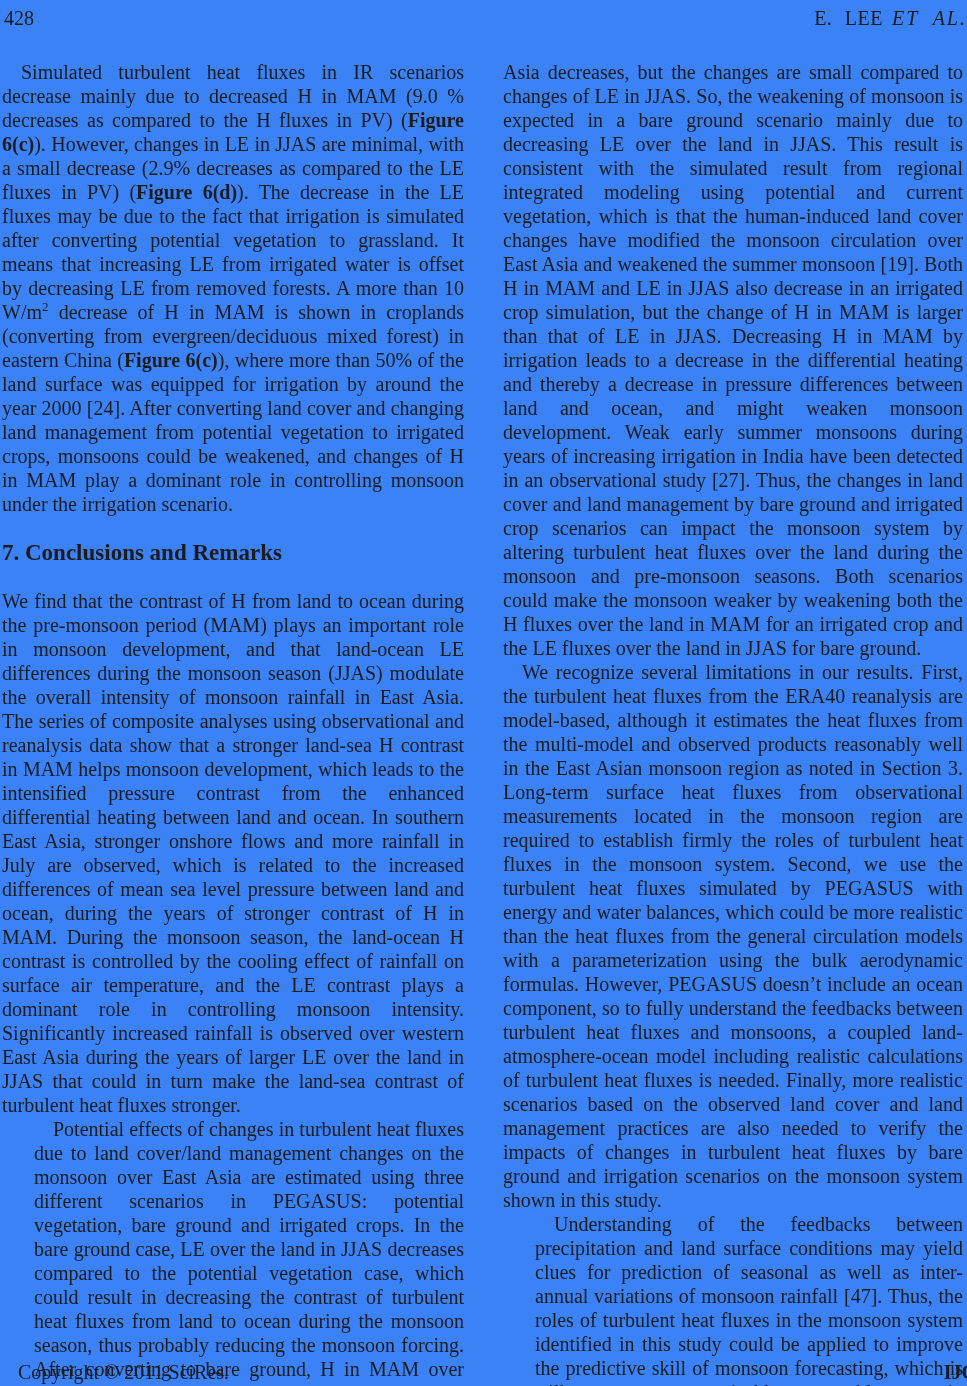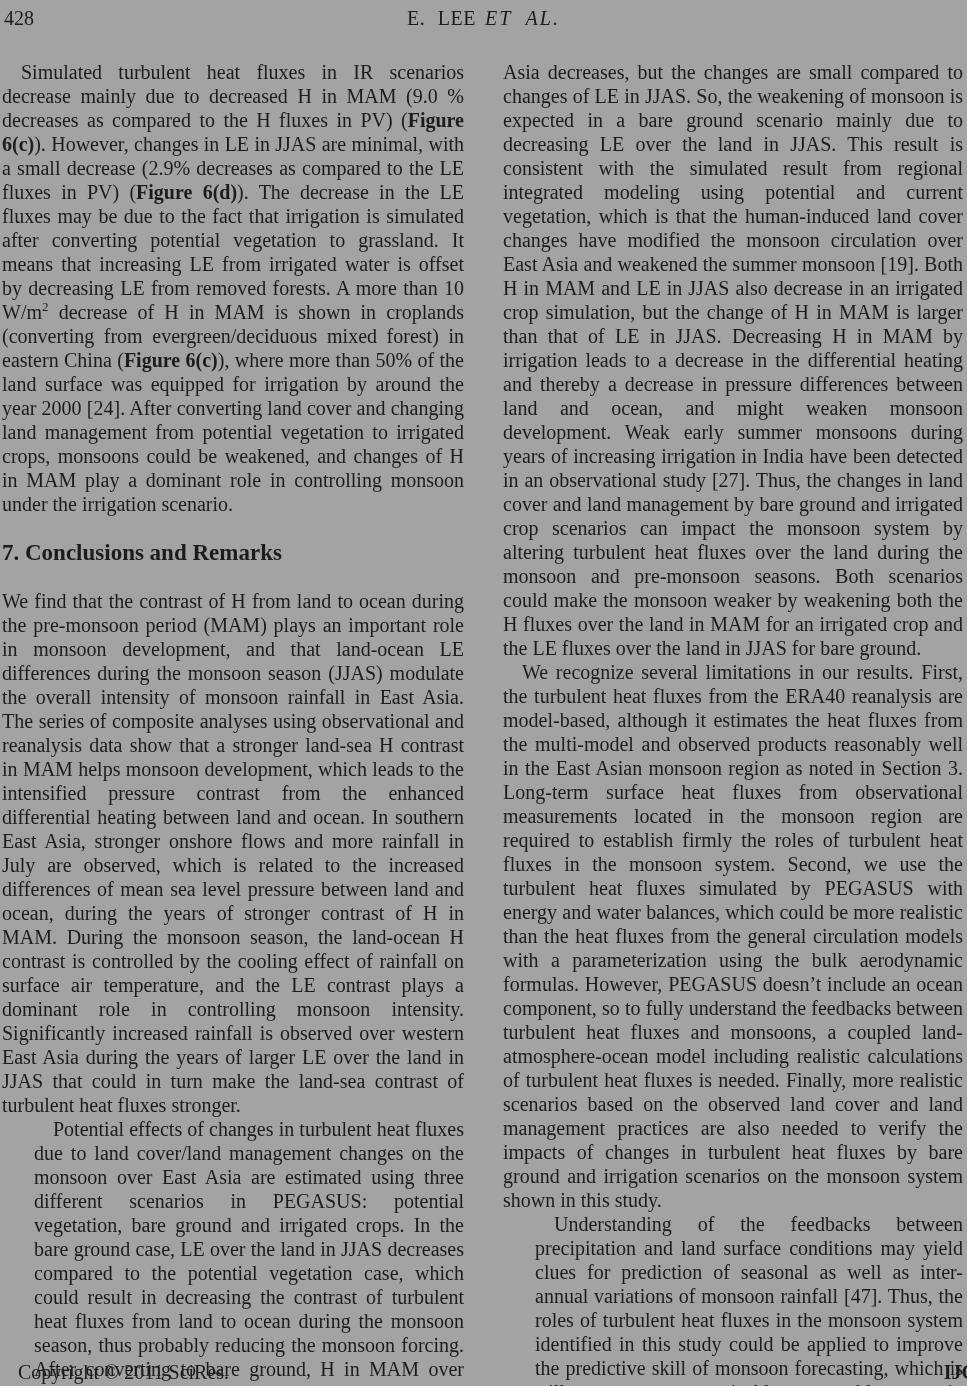--- a/index.html
+++ b/index.html
@@ -4,21 +4,21 @@
 <style>
   html, body {
     margin: 0;
     padding: 0;
     background: #ffffff;
   }
   .page {
     position: relative;
     width: 967px;
     height: 1386px;
-    background: #a3a3a3;
+    background: #3b82f6;
     color: #1c1c1c;
     font-family: "Liberation Serif", "DejaVu Serif", serif;
     overflow: hidden;
   }
   .running-head {
     position: absolute;
     top: 5px;
     left: 0;
     width: 100%;
     height: 26px;
@@ -28,21 +28,21 @@
   .pagenum {
     position: absolute;
     left: 4px;
     top: 0;
   }
   .head-center {
     position: absolute;
     left: 0;
     top: 0;
     width: 100%;
-    text-align: center;
+    text-align: right;
     word-spacing: 7px;
     letter-spacing: 0.5px;
   }
   .etal {
     font-style: italic;
     margin-left: 9px;
     letter-spacing: 2px;
   }
   .col {
     position: absolute;

